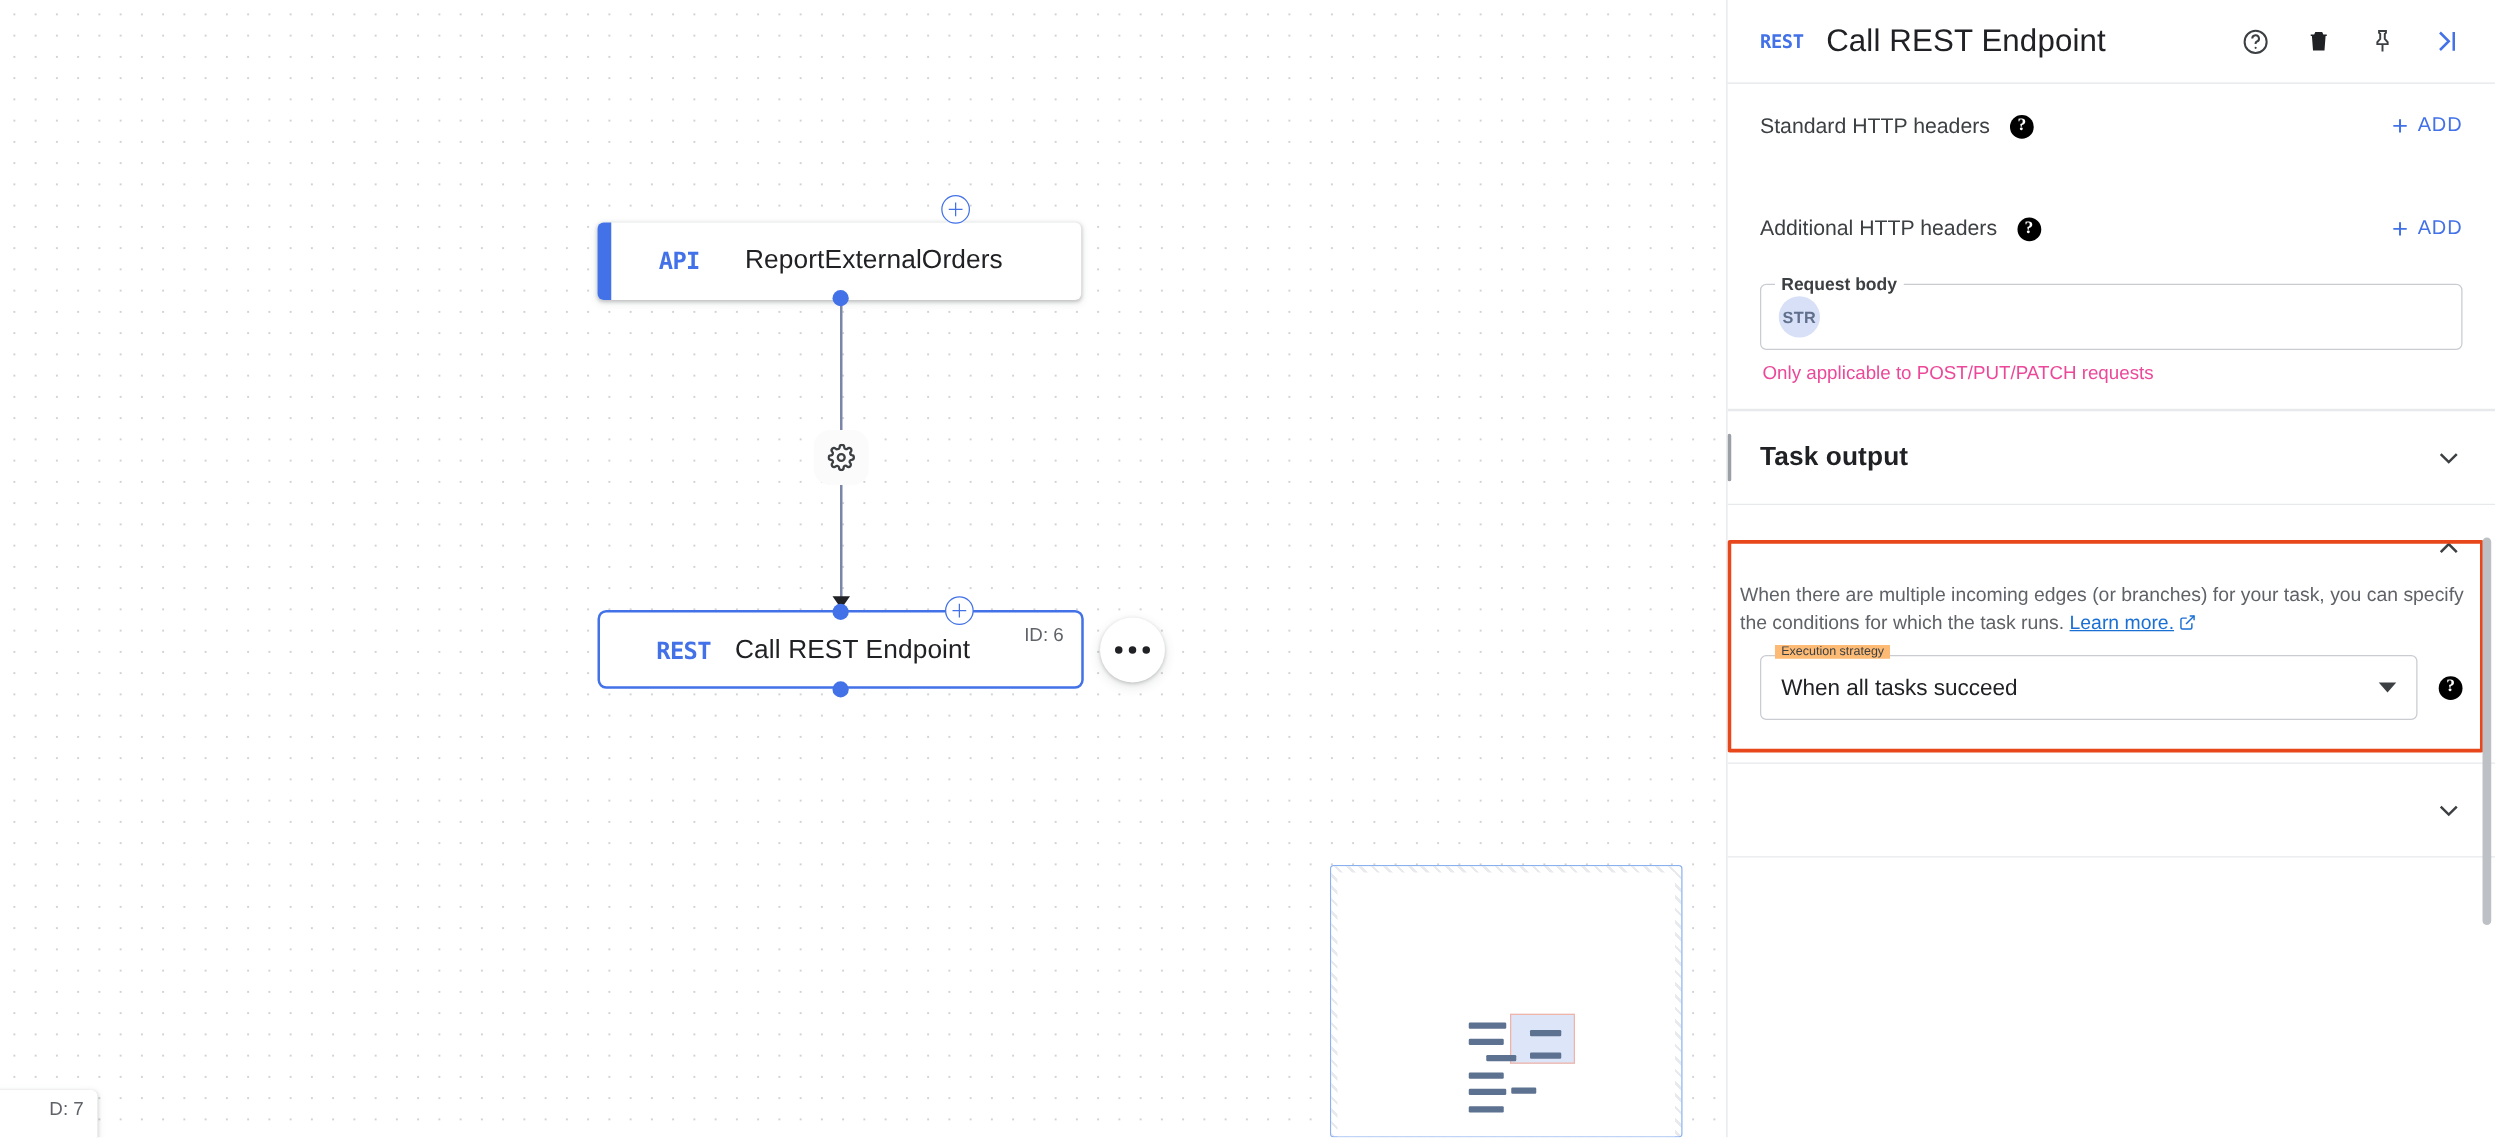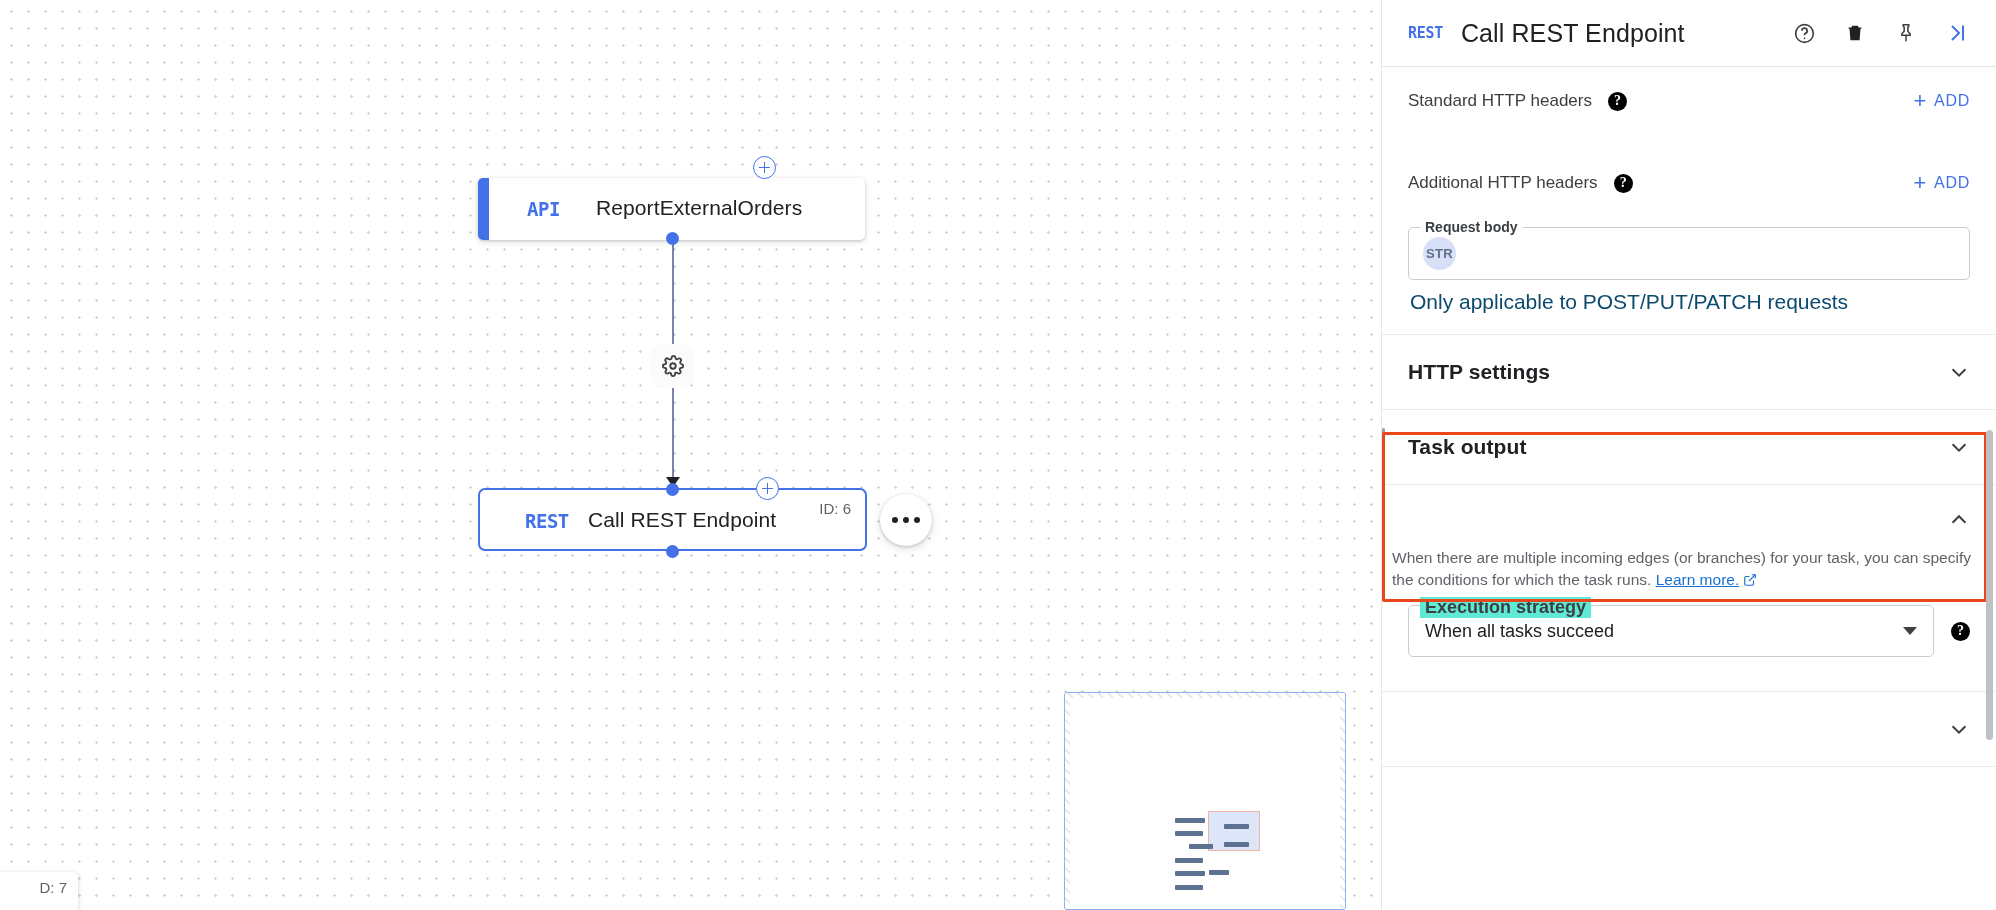--- a/index.html
+++ b/index.html
@@ -285,21 +285,21 @@
   }
   .chip .xmark {
     width: 17px; height: 17px; border-radius: 50%;
     background: #202124; color: #fff;
     display: flex; align-items: center; justify-content: center;
     font-size: 12px; line-height: 1;
     cursor: pointer;
     font-family: "Liberation Sans", sans-serif;
   }
   .hint {
-    font-size: 21px; color: #0c4a6e;
+    font-size: 15px; color: #ec4899;
     margin: 10px 26px 0 28px;
   }
 
   .divider { height: 1px; background: #e7e9ec; margin-top: 20px; }
 
   .section {
     position: relative;
     display: flex; align-items: center;
     padding: 0 26px;
     height: 74px;
@@ -362,22 +362,22 @@
     border: 1px solid #c9ccd1;
     border-radius: 5px;
     height: 52px;
     display: flex; align-items: center;
     padding: 0 16px;
     font-size: 18px; color: #202124;
   }
   .selectbox .leg {
     position: absolute;
     top: -9px; left: 11px;
-    background: #5eead4; padding: 0 5px;
-    font-size: 18px; font-weight: bold; color: #3c4043;
+    background: #fdba74; padding: 0 5px;
+    font-size: 10px; font-weight: normal; color: #3c4043;
   }
   .caret {
     margin-left: auto;
     width: 0; height: 0;
     border-left: 7px solid transparent;
     border-right: 7px solid transparent;
     border-top: 8px solid #3c4043;
   }
 </style>
 </head>
@@ -497,28 +497,20 @@
       <div class="outlined" style="margin-top:16px;">
         <span class="leg">Request body</span>
         <span class="strchip">
           <span class="str-pill">STR</span>
         </span>
       </div>
       <div class="hint">Only applicable to POST/PUT/PATCH requests</div>
 
       <div class="divider"></div>
 
-      <div class="section">
-        <span class="sec-title">HTTP settings</span>
-        <span class="chev">
-          <svg width="22" height="22" viewBox="0 0 24 24" fill="none" stroke="#3c4043" stroke-width="2.2">
-            <polyline points="5,9 12,16 19,9"></polyline>
-          </svg>
-        </span>
-      </div>
 
       <div class="divider" style="margin-top:0;"></div>
 
       <div class="section">
         <span class="scroll-mark" style="top:18px; height:38px;"></span>
         <span class="sec-title">Task output</span>
         <span class="chev">
           <svg width="22" height="22" viewBox="0 0 24 24" fill="none" stroke="#3c4043" stroke-width="2.2">
             <polyline points="5,9 12,16 19,9"></polyline>
           </svg>

